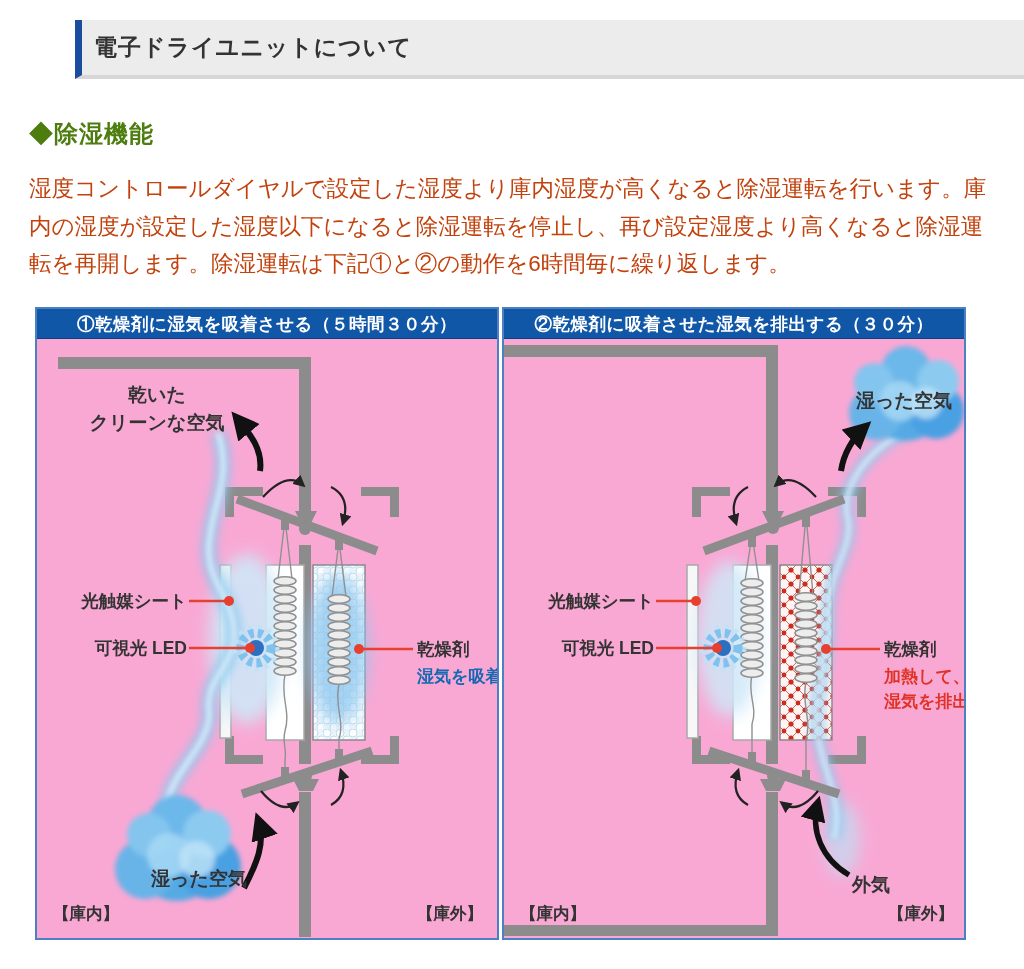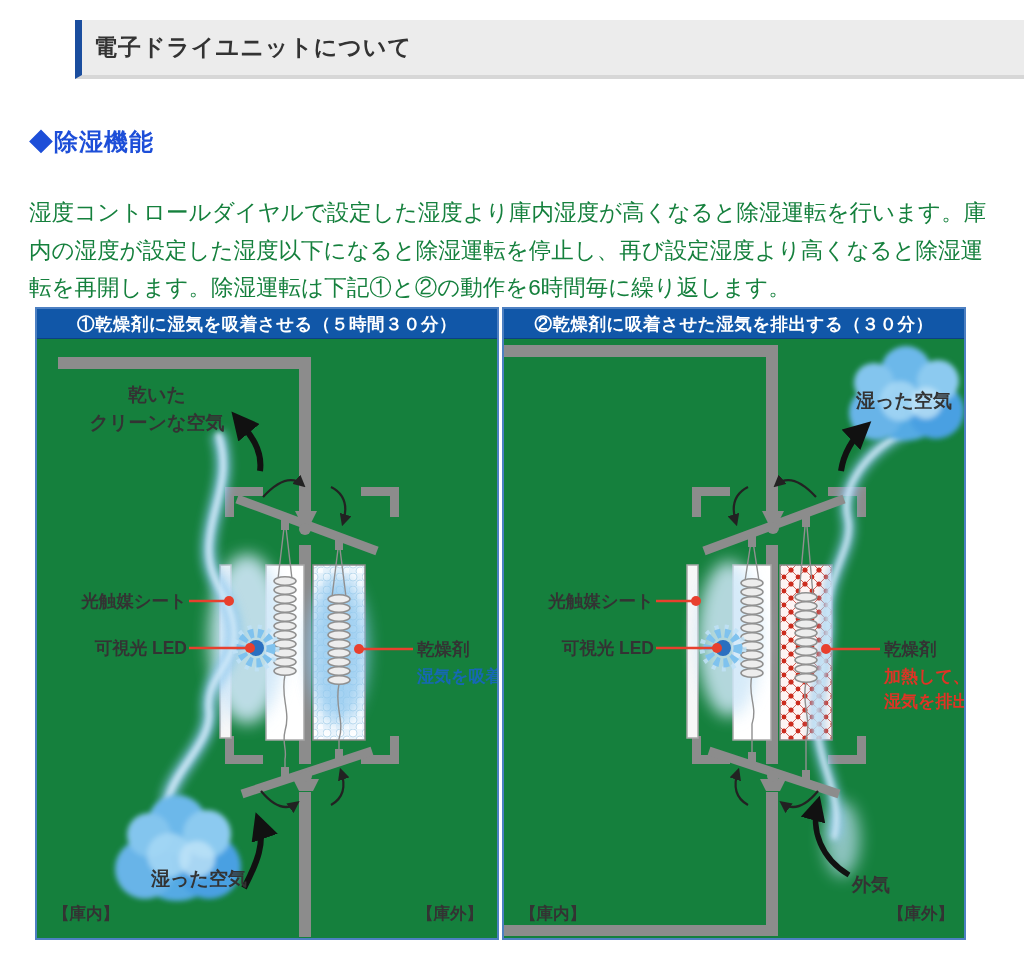--- a/index.html
+++ b/index.html
@@ -1,24 +1,24 @@
 <!DOCTYPE html>
 <html><head>
 <meta charset="utf-8">
 <style>
   html,body{margin:0;padding:0;background:#fff;}
   body{width:1024px;height:969px;position:relative;font-family:"Liberation Sans",sans-serif;overflow:hidden;}
   .page-header{position:absolute;left:31px;top:20px;width:970px;height:59px;background:#ececec;
     border-left:7px solid #1a4d9e;border-bottom:4px solid #d7d7d7;box-sizing:border-box;
     display:flex;align-items:center;margin-left:44px;}
   .page-header h1{margin:0 0 0 12px;font-size:23px;color:#333;font-weight:bold;letter-spacing:1px;}
-  .sec-heading{position:absolute;left:29px;top:126px;font-size:24px;font-weight:bold;color:#1d4ed8;letter-spacing:1px;}
+  .sec-heading{position:absolute;left:29px;top:118px;font-size:24px;font-weight:bold;color:#4d7c0f;letter-spacing:1px;}
   .body-text{position:absolute;left:29px;top:170px;width:968px;font-size:22.5px;line-height:37.6px;
-    color:#15803d;word-break:break-all;text-align:left;margin-top:24px;}
-  .panel{position:absolute;top:307px;width:464px;height:633px;border:2px solid #4d80c2;background:#15803d;box-sizing:border-box;}
+    color:#c2410c;word-break:break-all;text-align:left;}
+  .panel{position:absolute;top:307px;width:464px;height:633px;border:2px solid #4d80c2;background:#f9a8d4;box-sizing:border-box;}
   .panel .titlebar{height:29px;background:#1157a8;border-bottom:1px solid #0c4083;color:#fff;
     font-size:17.5px;font-weight:bold;display:flex;align-items:center;justify-content:center;letter-spacing:0.5px;}
   .panel svg{display:block;}
   svg text{font-family:"Liberation Sans",sans-serif;font-weight:bold;fill:#333;}
   .lbl{font-size:17.5px;}
   .lbl-big{font-size:19px;}
   .lbl-corner{font-size:16.5px;}
   .lbl-note-blue{font-size:17px;fill:#1668b3;}
   .lbl-note-red{font-size:17px;fill:#e03325;}
 </style>

